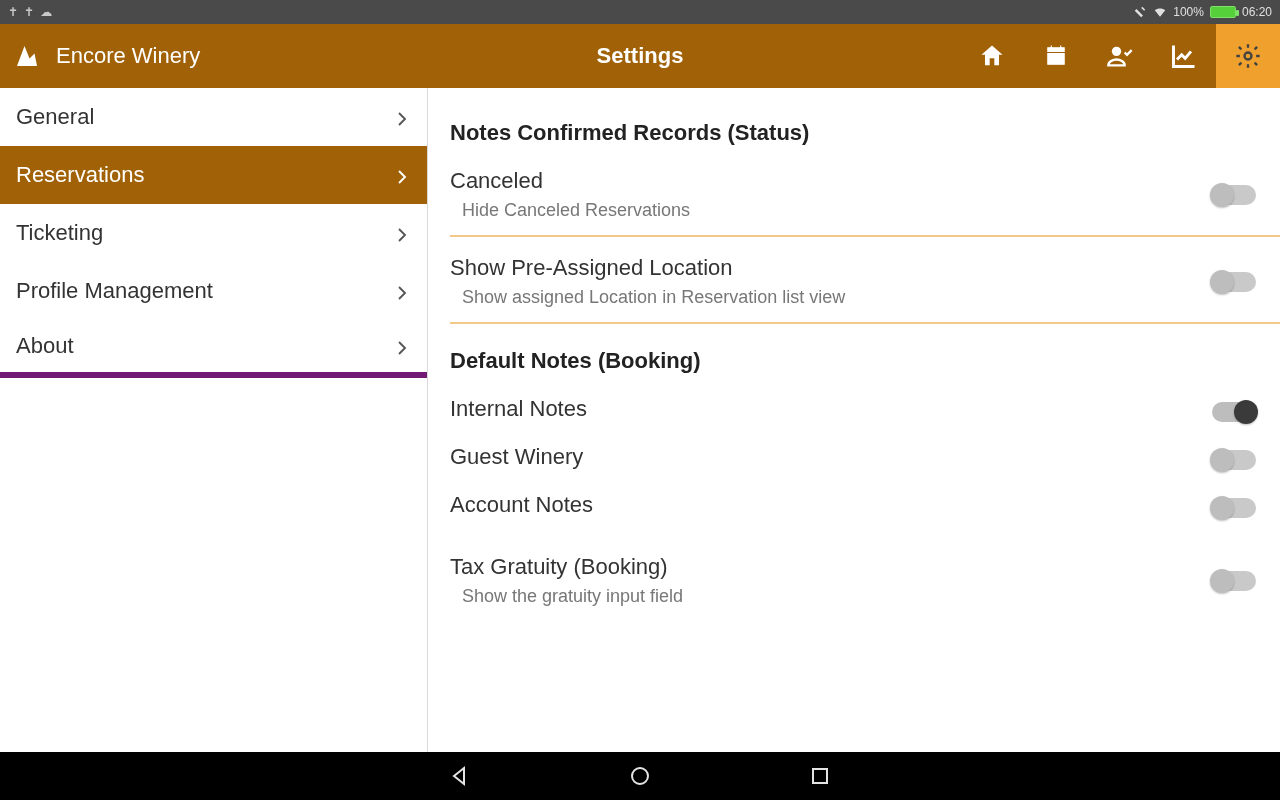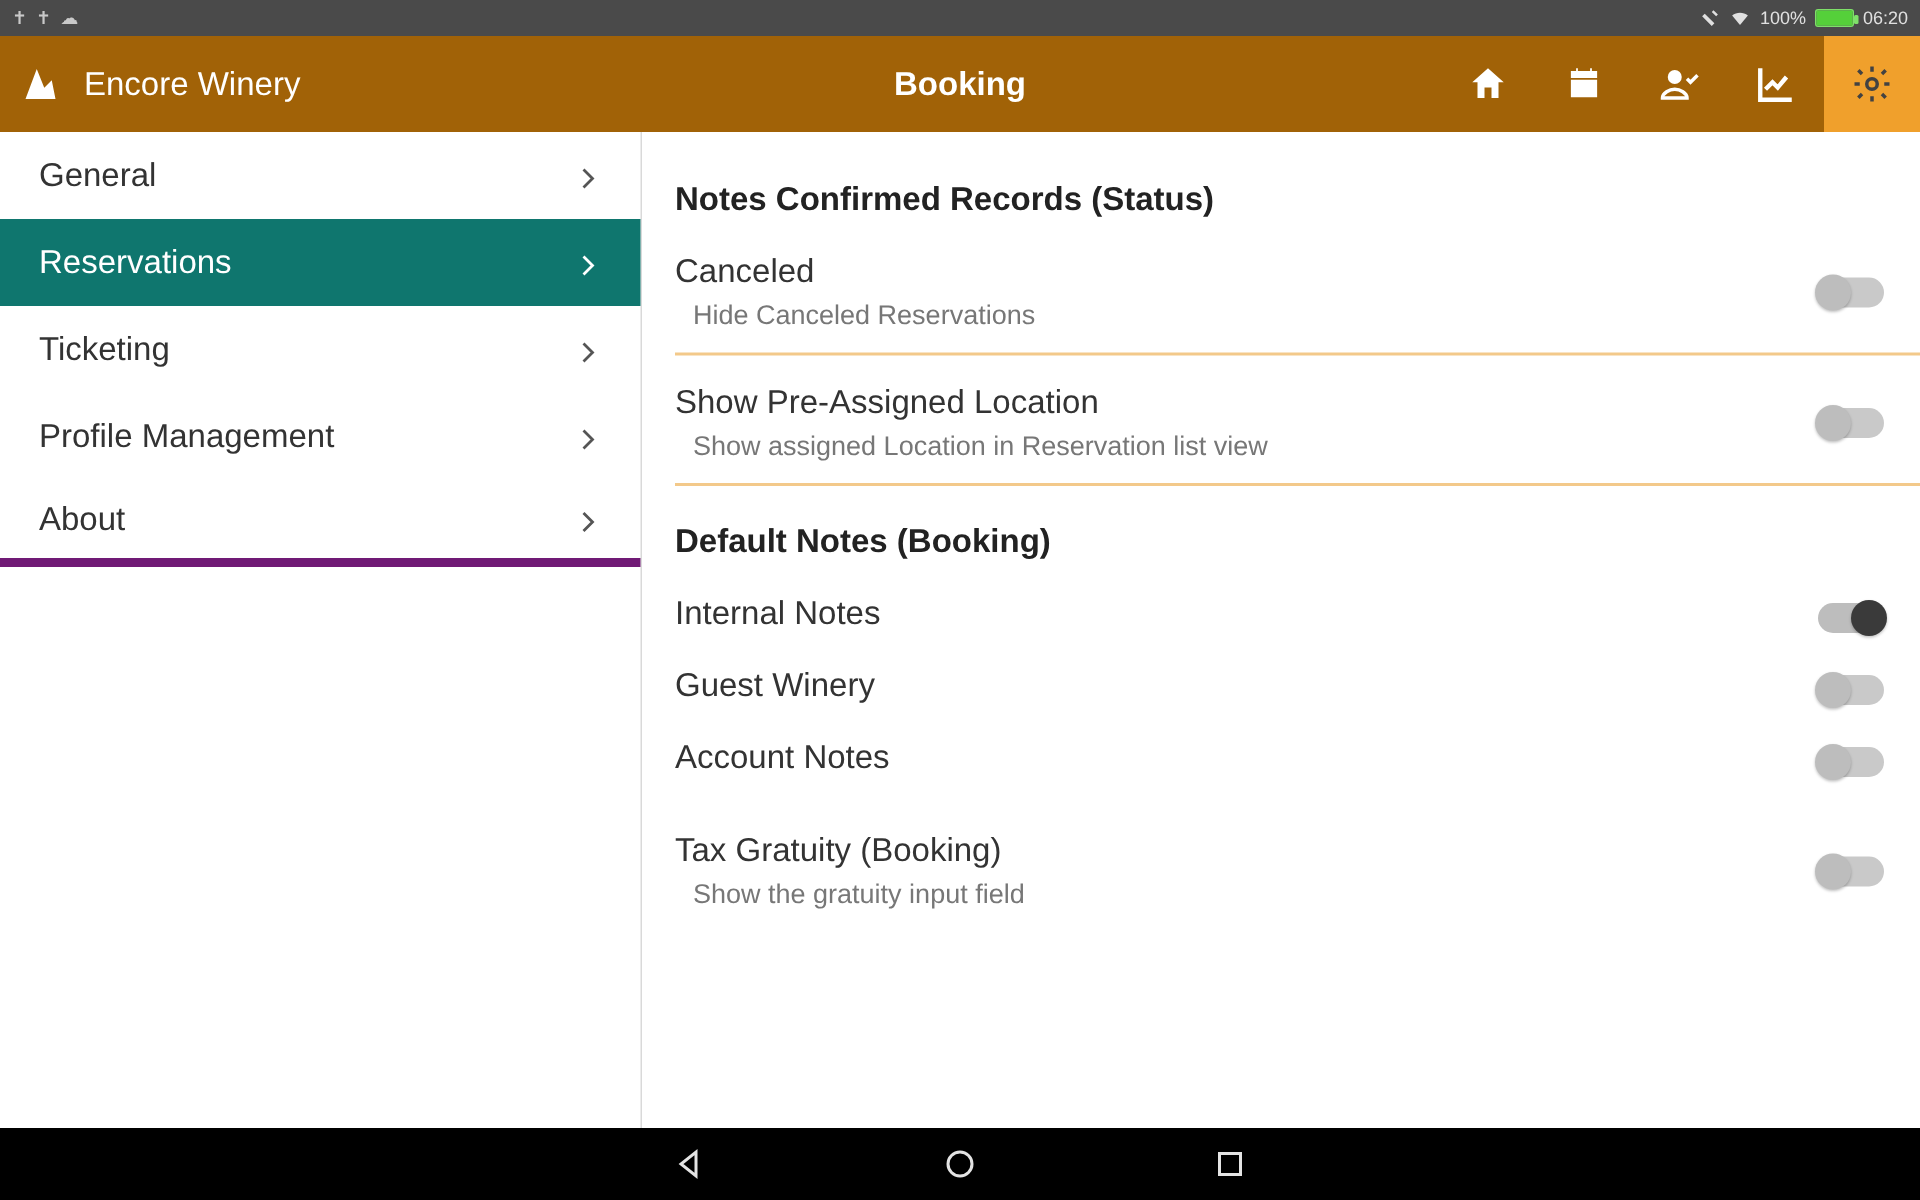--- a/index.html
+++ b/index.html
@@ -24,22 +24,22 @@
   .action-btn { width:64px; height:64px; display:flex; align-items:center; justify-content:center; cursor:pointer; }
   .action-btn svg { width:28px; height:28px; fill:#fff; }
   .action-btn.active { background:#f0a02c; }
   .action-btn.active svg { fill:#424242; }
 
   
   .body { display:flex; height:calc(800px - 24px - 64px - 48px); }
 
   
   .sidebar { width:428px; border-right:1px solid #d9d9d9; background:#fff; }
-  .side-item { display:flex; align-items:center; justify-content:space-between; padding:0 26px; height:58px; font-size:22px; color:#333; cursor:pointer; }
-  .side-item.selected { background:#0f766e; color:#fff; }
+  .side-item { display:flex; align-items:center; justify-content:space-between; padding:0 16px; height:58px; font-size:22px; color:#333; cursor:pointer; }
+  .side-item.selected { background:#a16207; color:#fff; }
   .side-item .chev { width:18px; height:18px; }
   .side-item .chev svg { width:18px; height:18px; stroke:#555; fill:none; stroke-width:2.5; }
   .side-item.selected .chev svg { stroke:#fff; }
   .side-item.div-after { border-bottom:6px solid #701a75;text-align:right; }
   .side-item.no-chev .chev { visibility:hidden; }
 
   
   .content { flex:1; padding:18px 0 0 0; overflow:hidden; }
   .section-header { font-size:22px; font-weight:700; color:#222; padding:14px 0 14px 8px; margin-left:0; }
   .content-inner { padding-left:0; }
@@ -86,21 +86,21 @@
     </div>
   </div>
 
   <div class="app-bar">
     <div class="app-logo">
       <svg viewBox="0 0 24 24">
           <path fill="#fff" d="M4 20l6-16 4 10 4-4 2 10z"></path>
         </svg>
     </div>
     <div class="app-title">Encore Winery</div>
-    <div class="app-center">Booking</div>
+    <div class="app-center">Settings</div>
     <div class="app-actions">
       <div class="action-btn">
         <svg viewBox="0 0 24 24">
             <path d="M12 3l9 8h-3v9h-4v-6H10v6H6v-9H3z"></path>
           </svg>
       </div>
       <div class="action-btn">
         <svg viewBox="0 0 24 24">
             <path d="M5 5h14v3H5zM5 10h14v9H5zM8 3v4M16 3v4" stroke="#fff" fill="#fff"></path>
           </svg>

